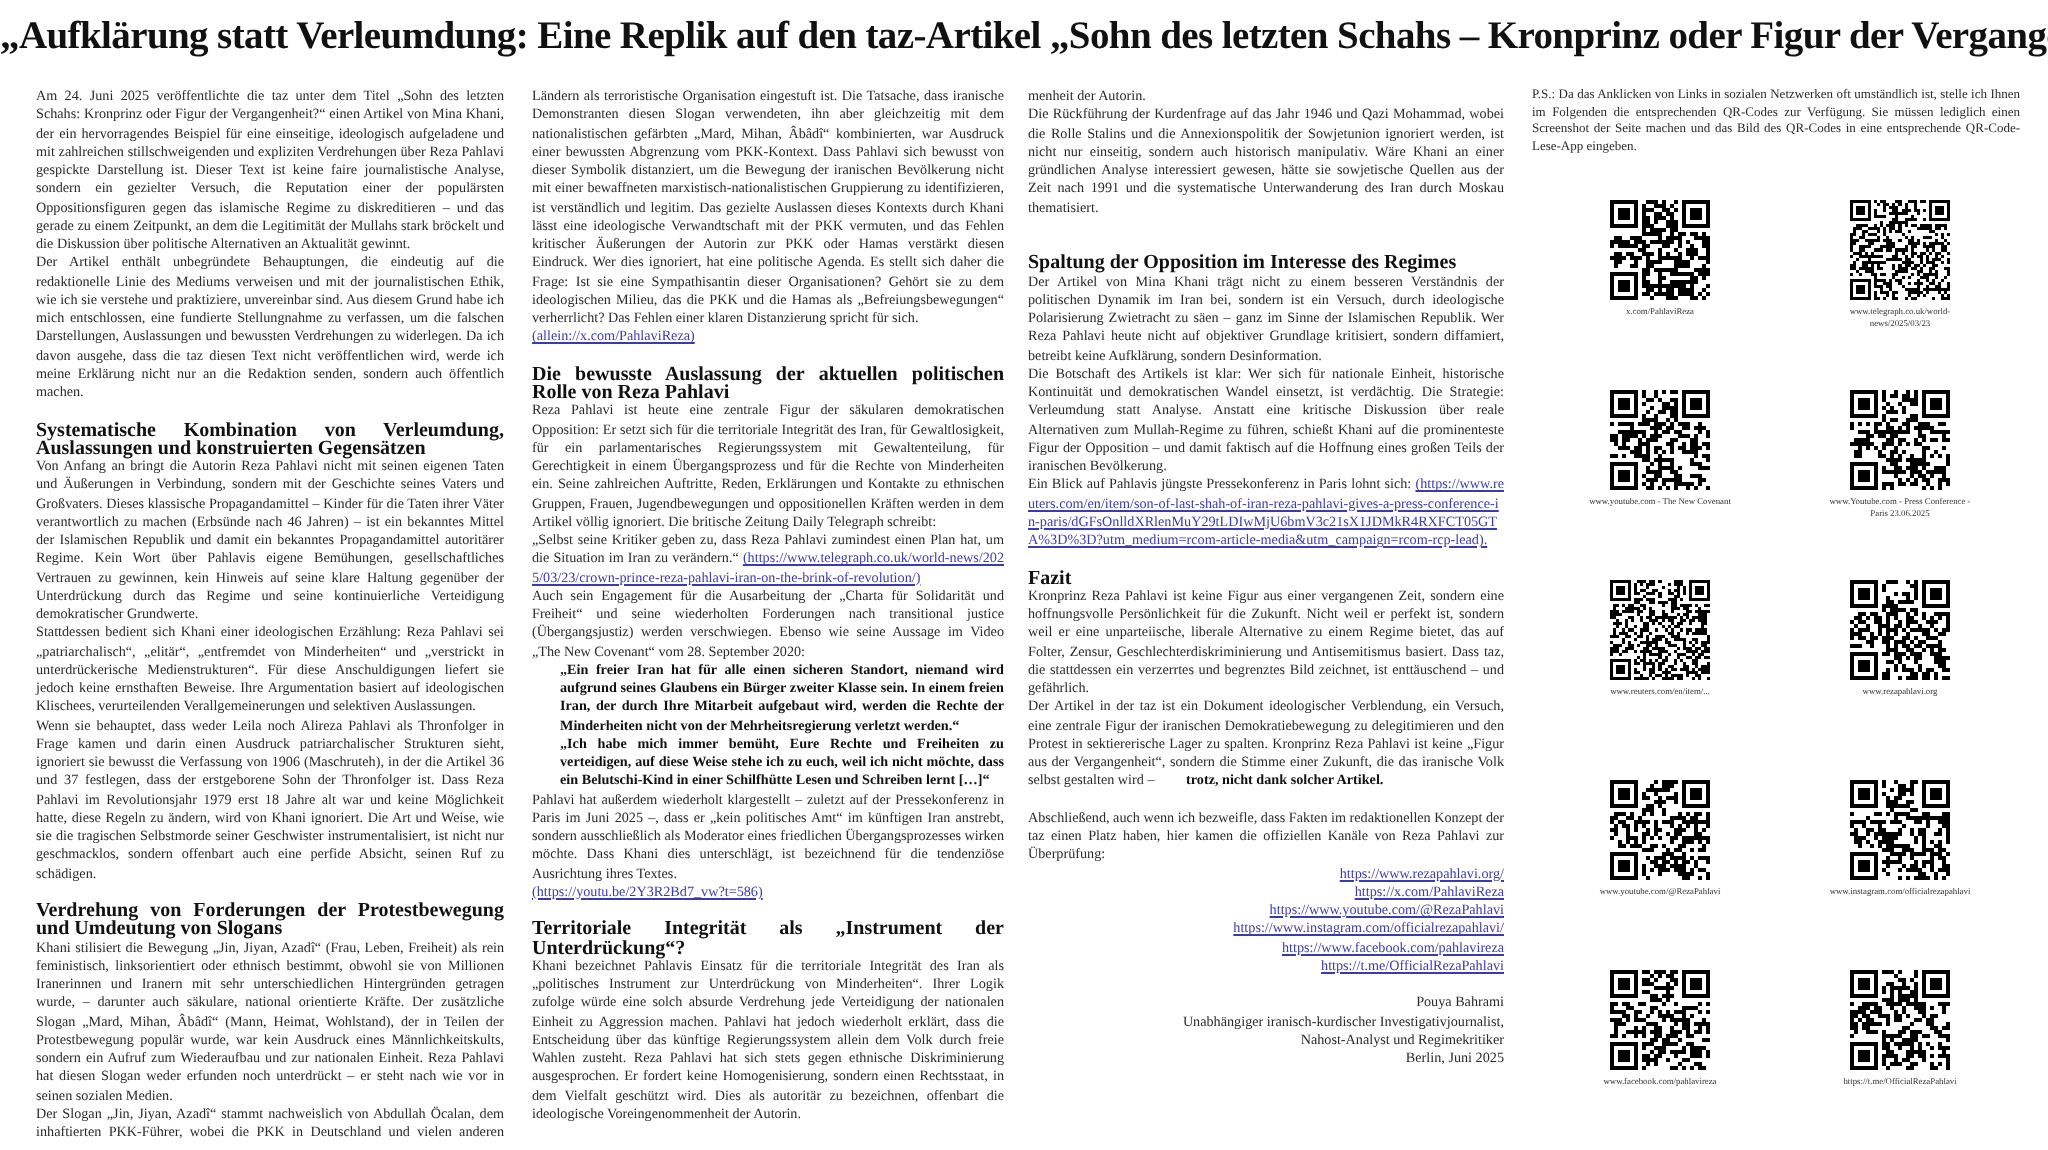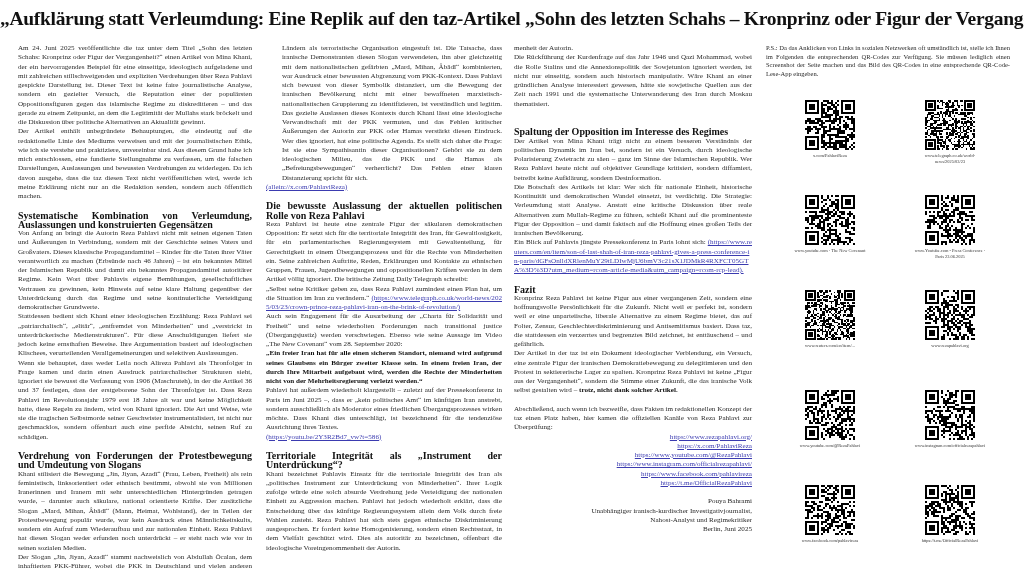--- a/index.html
+++ b/index.html
@@ -10,21 +10,21 @@
            letter-spacing: -0.3px; color: #111; white-space: nowrap; }
   .col { position: absolute; top: 44px; font-size: 7.1px; line-height: 9.25px;
          text-align: justify; hyphens: auto; color: #2a2a2a; font-family: Liberation Serif, serif; }
   .c1 { left: 18px; width: 234px; }
   .c2 { left: 266px; width: 236px; }
   .c3 { left: 514px; width: 238px; }
   .c4 { left: 766px; width: 244px; }
   p { margin: 0; }
   .gap { height: 9.25px; }
   h3 { margin: 0; font-size: 10px; line-height: 9.25px; font-weight: bold; color: #111; }
-  .b { font-weight: bold; color: #111; }
+  .b { font-weight: bold; color: #111; margin-left: 14px; }
   a, .link { color: #3b3bb0; text-decoration: underline; word-break: break-all; }
   .links a { display: block; text-align: right; }
   .sig p { text-align: right; }
   .qr-grid { position: absolute; left: 790px; top: 100px; width: 220px; }
   .qr-item { position: absolute; width: 80px; text-align: center; }
   .qr-code { width: 50px; height: 50px; margin: 0 auto; display: block; }
   .qr-cap { font-size: 4.4px; line-height: 5.5px; color: #333; margin-top: 3px; text-align: center; }
 </style>
 </head>
 <body>
@@ -39,30 +39,31 @@
   <p>Von Anfang an bringt die Autorin Reza Pahlavi nicht mit seinen eigenen Taten und Äußerungen in Verbindung, sondern mit der Geschichte seines Vaters und Großvaters. Dieses klassische Propagandamittel – Kinder für die Taten ihrer Väter verantwortlich zu machen (Erbsünde nach 46 Jahren) – ist ein bekanntes Mittel der Islamischen Republik und damit ein bekanntes Propagandamittel autoritärer Regime. Kein Wort über Pahlavis eigene Bemühungen, gesellschaftliches Vertrauen zu gewinnen, kein Hinweis auf seine klare Haltung gegenüber der Unterdrückung durch das Regime und seine kontinuierliche Verteidigung demokratischer Grundwerte.</p>
   <p>Stattdessen bedient sich Khani einer ideologischen Erzählung: Reza Pahlavi sei „patriarchalisch“, „elitär“, „entfremdet von Minderheiten“ und „verstrickt in unterdrückerische Medienstrukturen“. Für diese Anschuldigungen liefert sie jedoch keine ernsthaften Beweise. Ihre Argumentation basiert auf ideologischen Klischees, verurteilenden Verallgemeinerungen und selektiven Auslassungen.</p>
   <p>Wenn sie behauptet, dass weder Leila noch Alireza Pahlavi als Thronfolger in Frage kamen und darin einen Ausdruck patriarchalischer Strukturen sieht, ignoriert sie bewusst die Verfassung von 1906 (Maschruteh), in der die Artikel 36 und 37 festlegen, dass der erstgeborene Sohn der Thronfolger ist. Dass Reza Pahlavi im Revolutionsjahr 1979 erst 18 Jahre alt war und keine Möglichkeit hatte, diese Regeln zu ändern, wird von Khani ignoriert. Die Art und Weise, wie sie die tragischen Selbstmorde seiner Geschwister instrumentalisiert, ist nicht nur geschmacklos, sondern offenbart auch eine perfide Absicht, seinen Ruf zu schädigen.</p>
   <div class="gap"></div>
   <h3>Verdrehung von Forderungen der Protestbewegung und Umdeutung von Slogans</h3>
   <p>Khani stilisiert die Bewegung „Jin, Jiyan, Azadî“ (Frau, Leben, Freiheit) als rein feministisch, linksorientiert oder ethnisch bestimmt, obwohl sie von Millionen Iranerinnen und Iranern mit sehr unterschiedlichen Hintergründen getragen wurde, – darunter auch säkulare, national orientierte Kräfte. Der zusätzliche Slogan „Mard, Mihan, Âbâdî“ (Mann, Heimat, Wohlstand), der in Teilen der Protestbewegung populär wurde, war kein Ausdruck eines Männlichkeitskults, sondern ein Aufruf zum Wiederaufbau und zur nationalen Einheit. Reza Pahlavi hat diesen Slogan weder erfunden noch unterdrückt – er steht nach wie vor in seinen sozialen Medien.</p>
   <p style="height:18.5px;overflow:hidden;">Der Slogan „Jin, Jiyan, Azadî“ stammt nachweislich von Abdullah Öcalan, dem inhaftierten PKK-Führer, wobei die PKK in Deutschland und vielen anderen Ländern als terroristische Organisation eingestuft ist. Die Tatsache, dass iranische Demonstranten diesen Slogan verwendeten, ihn aber gleichzeitig mit dem nationalistischen gefärbten „Mard, Mihan, Âbâdî“ kombinierten, war Ausdruck einer bewussten Abgrenzung vom PKK-Kontext. Dass Pahlavi sich bewusst von dieser Symbolik distanziert, um die Bewegung der iranischen Bevölkerung nicht mit einer bewaffneten marxistisch-nationalistischen Gruppierung zu identifizieren, ist verständlich und legitim. Das gezielte Auslassen dieses Kontexts durch Khani lässt eine ideologische Verwandtschaft mit der PKK vermuten, und das Fehlen kritischer Äußerungen der Autorin zur PKK oder Hamas verstärkt diesen Eindruck. Wer dies ignoriert, hat eine politische Agenda. Es stellt sich daher die Frage: Ist sie eine Sympathisantin dieser Organisationen? Gehört sie zu dem ideologischen Milieu, das die PKK und die Hamas als „Befreiungsbewegungen“ verherrlicht? Das Fehlen einer klaren Distanzierung spricht für sich.</p>
 </div>
 
 <div class="col c2">
-  <p style="height: auto; overflow: hidden; position: relative; margin-left: 16px;">
+  <p style="height: auto; overflow: hidden; position: relative;">
     <span id="c2cont" style="display:block;">Ländern als terroristische Organisation eingestuft ist. Die Tatsache, dass iranische Demonstranten diesen Slogan verwendeten, ihn aber gleichzeitig mit dem nationalistischen gefärbten „Mard, Mihan, Âbâdî“ kombinierten, war Ausdruck einer bewussten Abgrenzung vom PKK-Kontext. Dass Pahlavi sich bewusst von dieser Symbolik distanziert, um die Bewegung der iranischen Bevölkerung nicht mit einer bewaffneten marxistisch-nationalistischen Gruppierung zu identifizieren, ist verständlich und legitim. Das gezielte Auslassen dieses Kontexts durch Khani lässt eine ideologische Verwandtschaft mit der PKK vermuten, und das Fehlen kritischer Äußerungen der Autorin zur PKK oder Hamas verstärkt diesen Eindruck. Wer dies ignoriert, hat eine politische Agenda. Es stellt sich daher die Frage: Ist sie eine Sympathisantin dieser Organisationen? Gehört sie zu dem ideologischen Milieu, das die PKK und die Hamas als „Befreiungsbewegungen“ verherrlicht? Das Fehlen einer klaren Distanzierung spricht für sich.</span>
   </p>
   <p><a>(allein://x.com/PahlaviReza)</a></p>
   <div class="gap"></div>
   <h3>Die bewusste Auslassung der aktuellen politischen Rolle von Reza Pahlavi</h3>
   <p>Reza Pahlavi ist heute eine zentrale Figur der säkularen demokratischen Opposition: Er setzt sich für die territoriale Integrität des Iran, für Gewaltlosigkeit, für ein parlamentarisches Regierungssystem mit Gewaltenteilung, für Gerechtigkeit in einem Übergangsprozess und für die Rechte von Minderheiten ein. Seine zahlreichen Auftritte, Reden, Erklärungen und Kontakte zu ethnischen Gruppen, Frauen, Jugendbewegungen und oppositionellen Kräften werden in dem Artikel völlig ignoriert. Die britische Zeitung Daily Telegraph schreibt:</p>
   <p><span>„Selbst seine Kritiker geben zu, dass Reza Pahlavi zumindest einen Plan hat, um die Situation im Iran zu verändern.“</span> <a>(https://www.telegraph.co.uk/world-news/2025/03/23/crown-prince-reza-pahlavi-iran-on-the-brink-of-revolution/)</a></p>
   <p>Auch sein Engagement für die Ausarbeitung der „Charta für Solidarität und Freiheit“ und seine wiederholten Forderungen nach transitional justice (Übergangsjustiz) werden verschwiegen. Ebenso wie seine Aussage im Video „The New Covenant“ vom 28. September 2020:</p>
   <p class="b">„Ein freier Iran hat für alle einen sicheren Standort, niemand wird aufgrund seines Glaubens ein Bürger zweiter Klasse sein. In einem freien Iran, der durch Ihre Mitarbeit aufgebaut wird, werden die Rechte der Minderheiten nicht von der Mehrheitsregierung verletzt werden.“</p>
+  <p class="b">„Ich habe mich immer bemüht, Eure Rechte und Freiheiten zu verteidigen, auf diese Weise stehe ich zu euch, weil ich nicht möchte, dass ein Belutschi-Kind in einer Schilfhütte Lesen und Schreiben lernt […]“</p>
   <p>Pahlavi hat außerdem wiederholt klargestellt – zuletzt auf der Pressekonferenz in Paris im Juni 2025 –, dass er „kein politisches Amt“ im künftigen Iran anstrebt, sondern ausschließlich als Moderator eines friedlichen Übergangsprozesses wirken möchte. Dass Khani dies unterschlägt, ist bezeichnend für die tendenziöse Ausrichtung ihres Textes.</p>
   <p><a>(https://youtu.be/2Y3R2Bd7_vw?t=586)</a></p>
   <div class="gap"></div>
   <h3>Territoriale Integrität als „Instrument der Unterdrückung“?</h3>
   <p style="height:83px;overflow:hidden;">Khani bezeichnet Pahlavis Einsatz für die territoriale Integrität des Iran als „politisches Instrument zur Unterdrückung von Minderheiten“. Ihrer Logik zufolge würde eine solch absurde Verdrehung jede Verteidigung der nationalen Einheit zu Aggression machen. Pahlavi hat jedoch wiederholt erklärt, dass die Entscheidung über das künftige Regierungssystem allein dem Volk durch freie Wahlen zusteht. Reza Pahlavi hat sich stets gegen ethnische Diskriminierung ausgesprochen. Er fordert keine Homogenisierung, sondern einen Rechtsstaat, in dem Vielfalt geschützt wird. Dies als autoritär zu bezeichnen, offenbart die ideologische Voreingenommenheit der Autorin.</p>
 </div>
 
 <div class="col c3">
   <p>menheit der Autorin.</p>
   <p>Die Rückführung der Kurdenfrage auf das Jahr 1946 und Qazi Mohammad, wobei die Rolle Stalins und die Annexionspolitik der Sowjetunion ignoriert werden, ist nicht nur einseitig, sondern auch historisch manipulativ. Wäre Khani an einer gründlichen Analyse interessiert gewesen, hätte sie sowjetische Quellen aus der Zeit nach 1991 und die systematische Unterwanderung des Iran durch Moskau thematisiert.</p>

